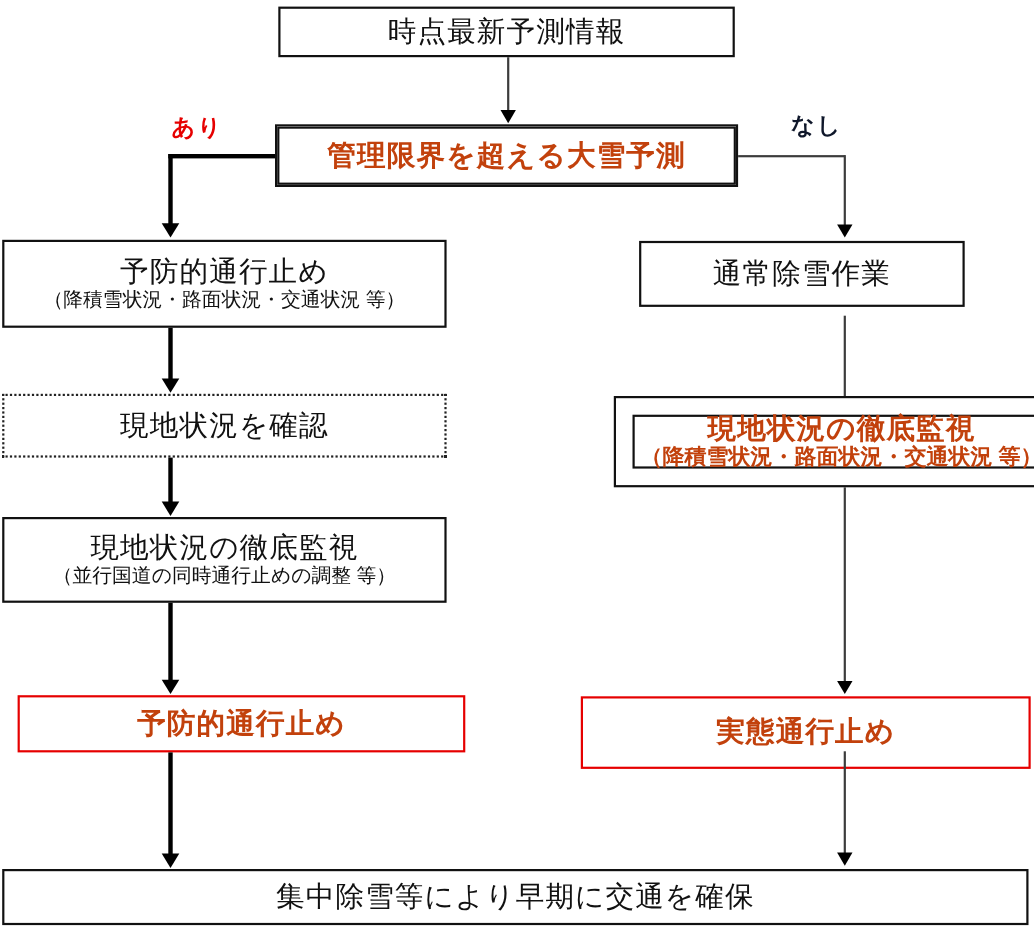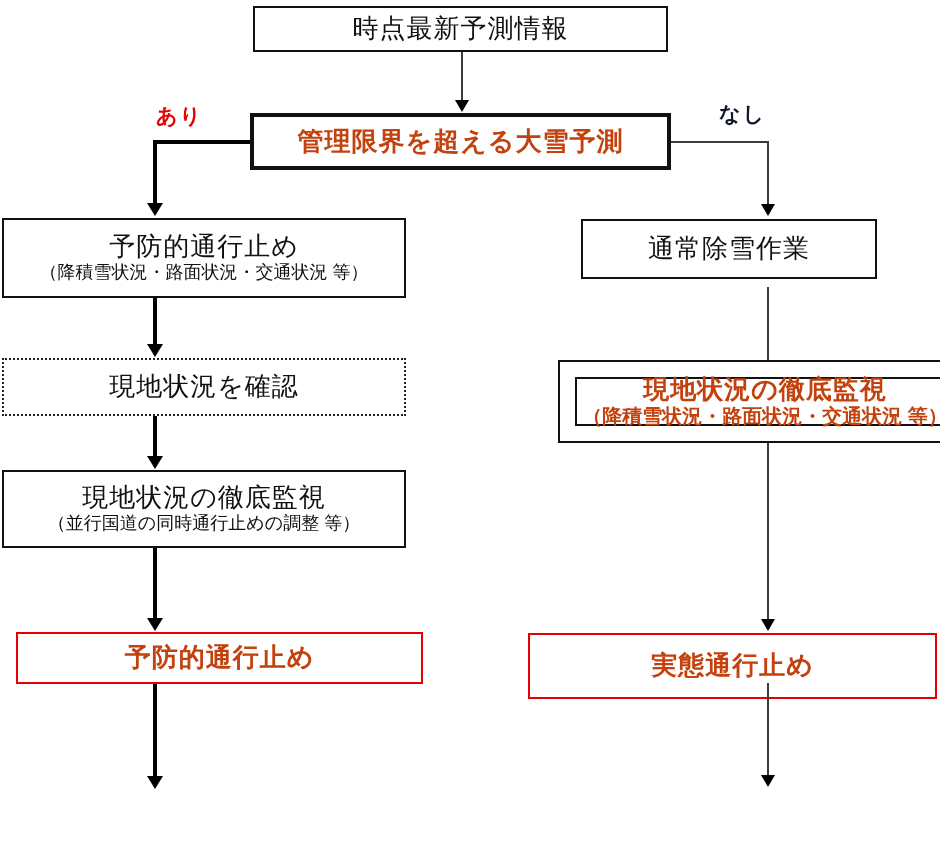--- a/index.html
+++ b/index.html
@@ -158,14 +158,17 @@
   <div class="vline-thin" style="left:767px; top:443px; height:178px;"></div>
   <div class="arrowhead small" style="left:761px; top:619px;"></div>
 
   <div class="box red-border" id="box-actual">
     <div class="label red-text">実態通行止め</div>
   </div>
 
   <div class="vline-thin" style="left:767px; top:683px; height:94px;"></div>
   <div class="arrowhead small" style="left:761px; top:775px;"></div>
 
+  <div class="box" id="box-final">
+    <div class="label">集中除雪等により早期に交通を確保</div>
+  </div>
 
 </div>
 
 </body></html>

